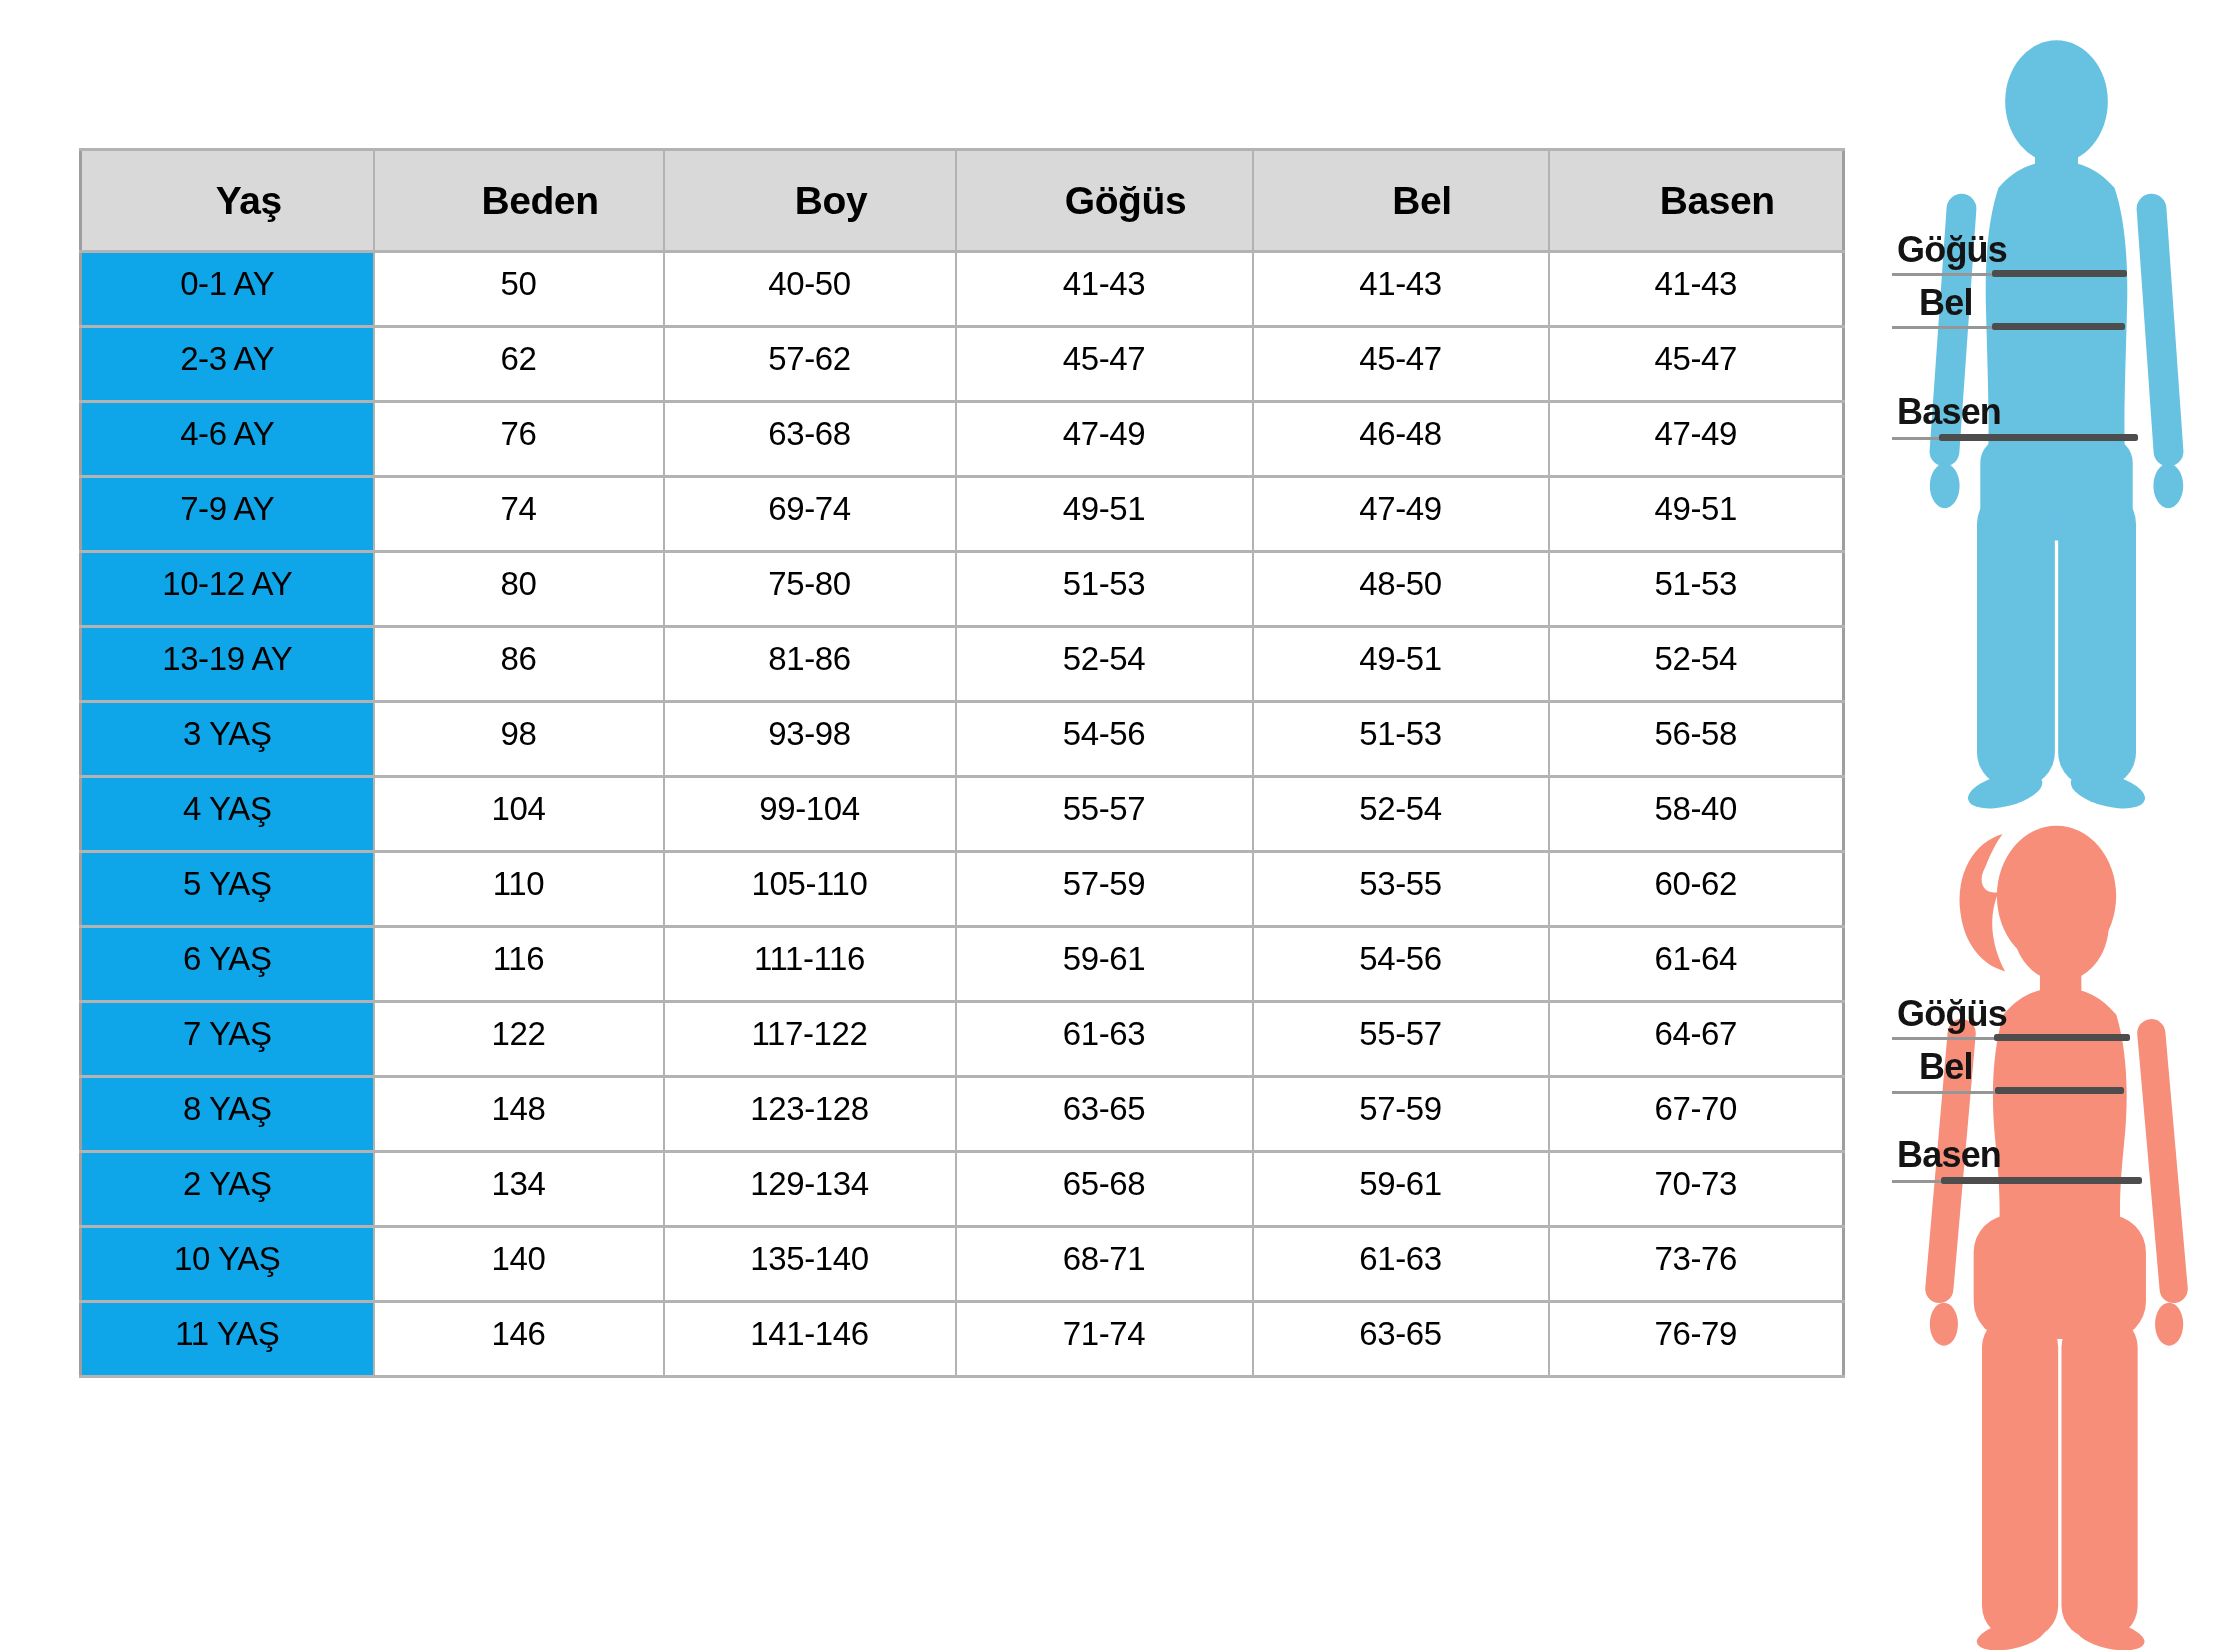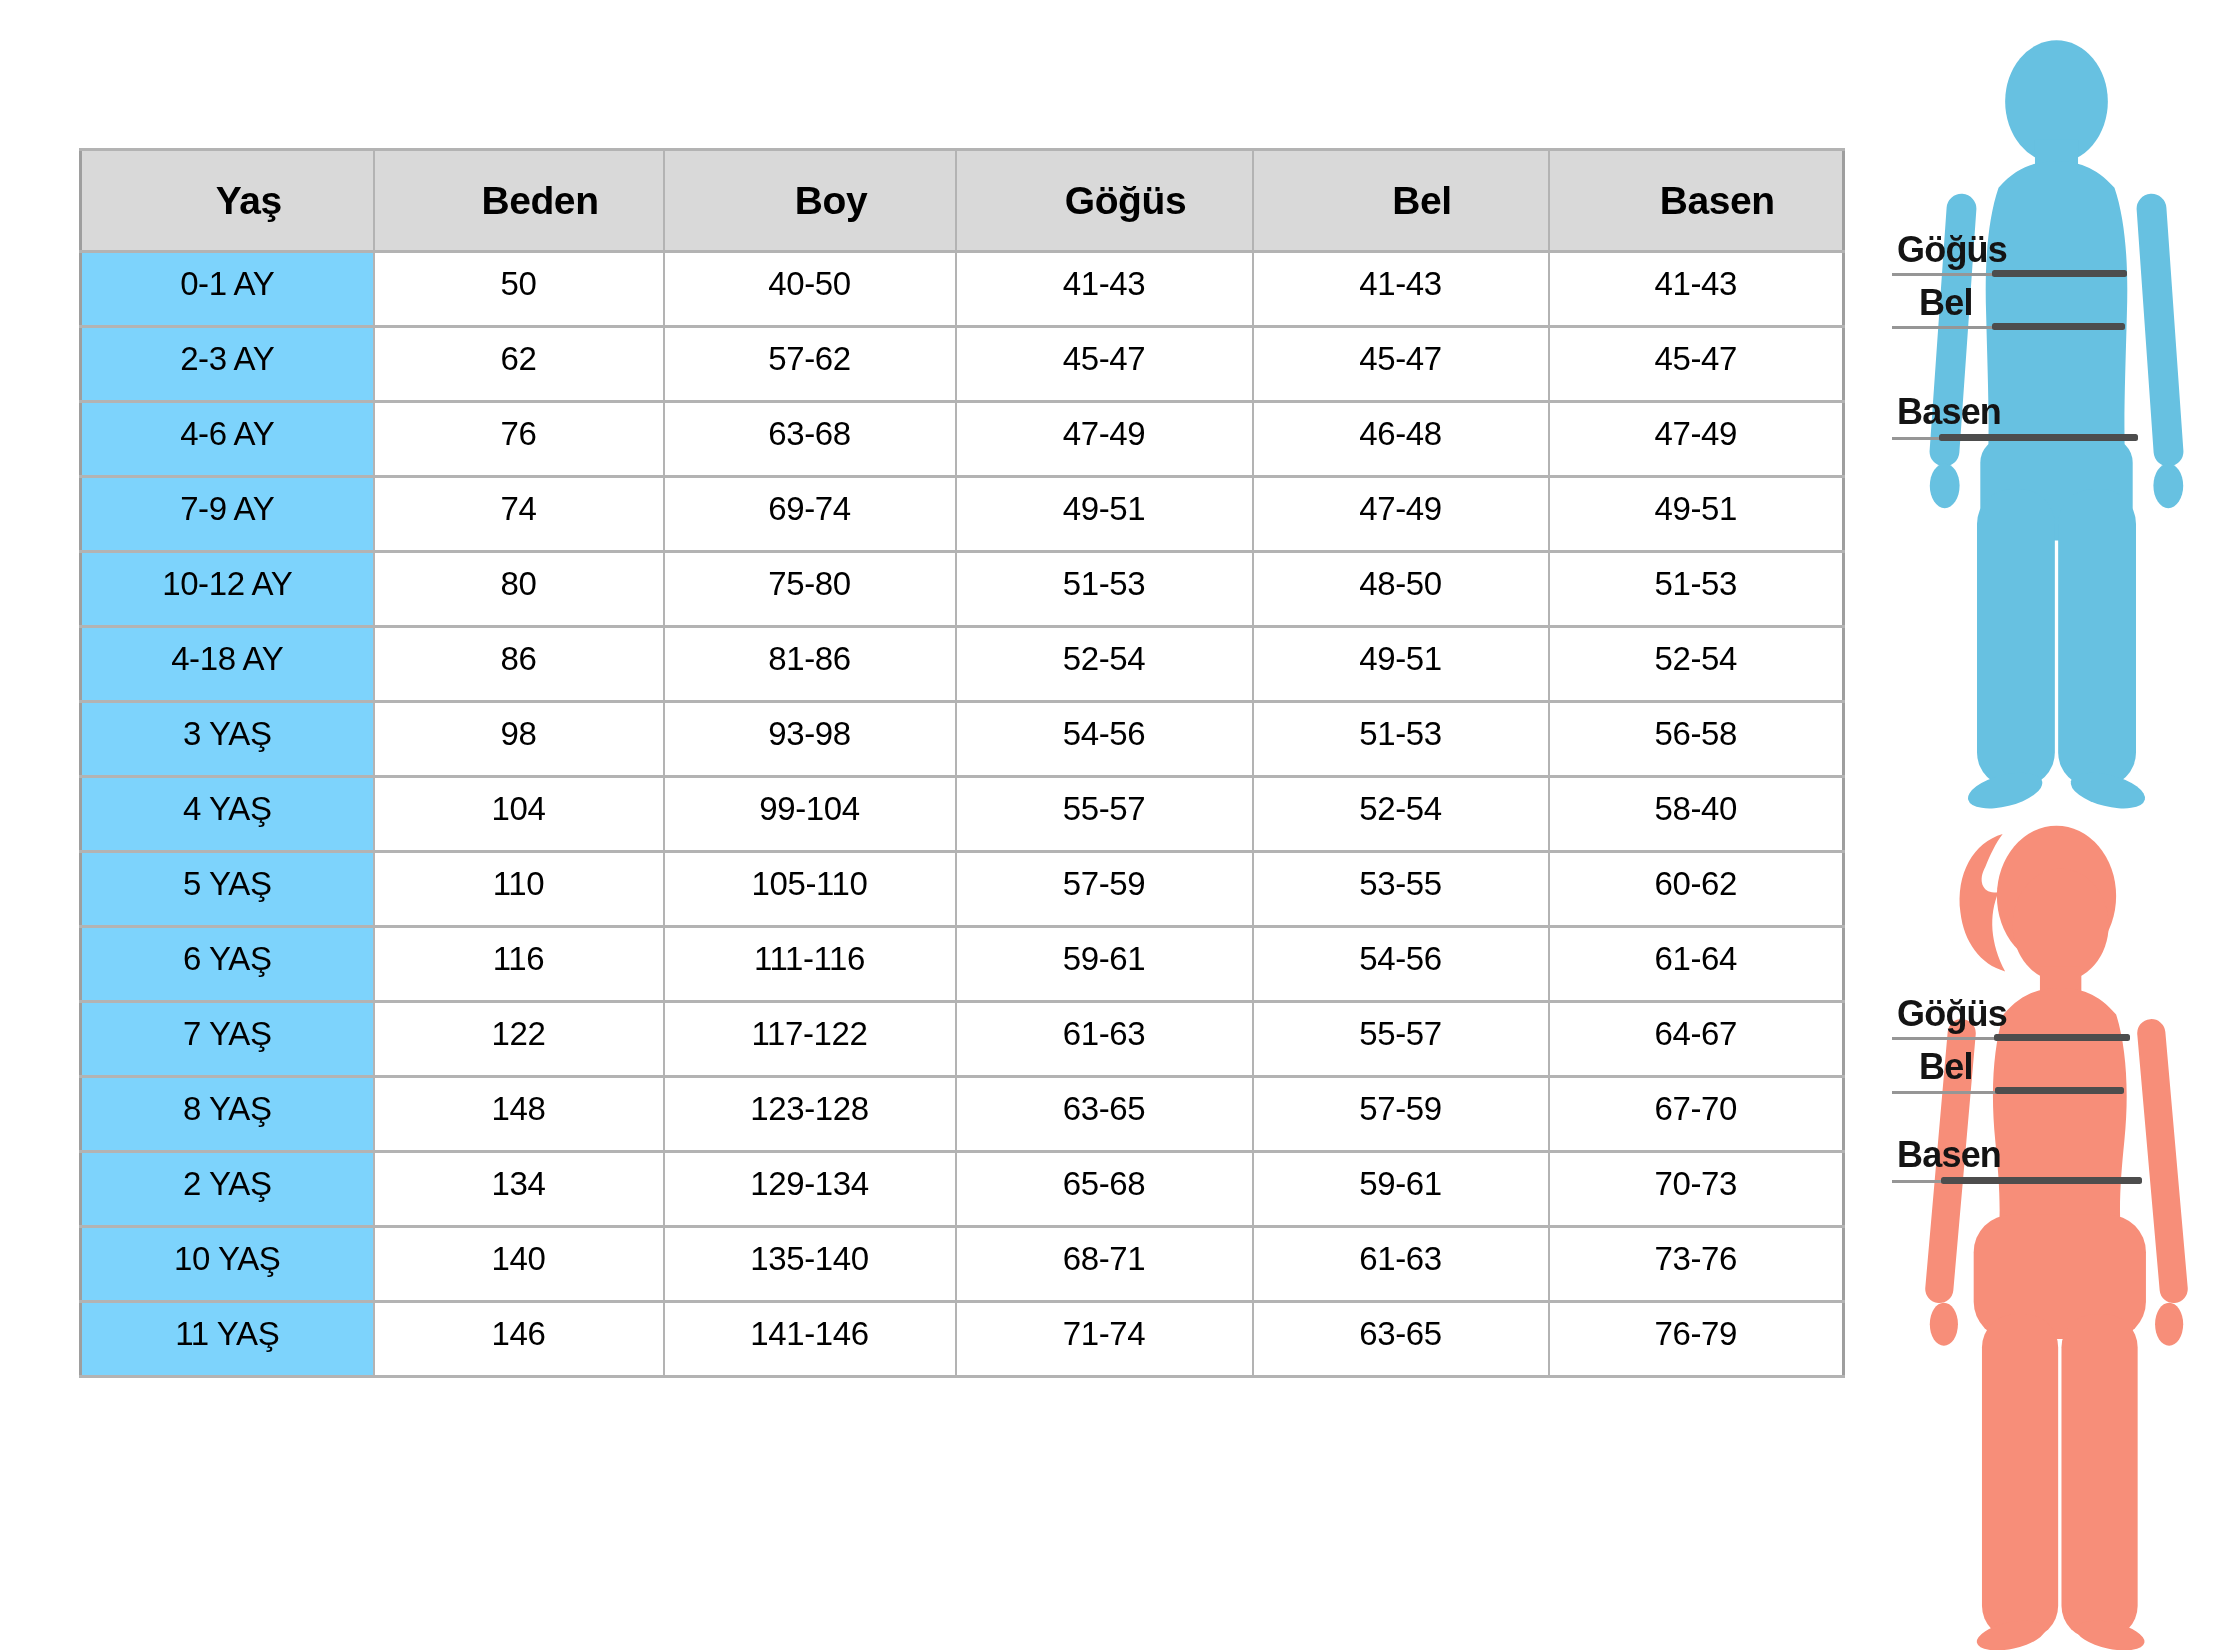--- a/index.html
+++ b/index.html
@@ -18,21 +18,21 @@
   .size-table th,.size-table td{
     border:2.5px solid #b3b3b3;border-top-width:3.3px;border-bottom-width:3.3px;
     text-align:center;letter-spacing:-0.4px;
   }
   .size-table thead th{
     height:97px;background:#d9d9d9;color:#000;
     font-size:39px;font-weight:700;vertical-align:middle;padding-left:44px;
   }
   .size-table tbody tr{height:75px;}
   .size-table tbody th{
-    background:#7dd3fc;font-weight:400;font-size:33px;
+    background:#0ea5e9;font-weight:400;font-size:33px;
     vertical-align:top;padding-top:11.6px;
   }
   .size-table tbody td{
     background:#ffffff;font-size:33px;font-weight:400;
     vertical-align:top;padding-top:11.6px;
   }
 
   
   .fig-svg{position:absolute;}
   .fig-label{
@@ -102,21 +102,21 @@
       </tr>
         <tr>
         <th>10-12 AY</th>
         <td>80</td>
         <td>75-80</td>
         <td>51-53</td>
         <td>48-50</td>
         <td>51-53</td>
       </tr>
         <tr>
-        <th>4-18 AY</th>
+        <th>13-19 AY</th>
         <td>86</td>
         <td>81-86</td>
         <td>52-54</td>
         <td>49-51</td>
         <td>52-54</td>
       </tr>
         <tr>
         <th>3 YAŞ</th>
         <td>98</td>
         <td>93-98</td>

